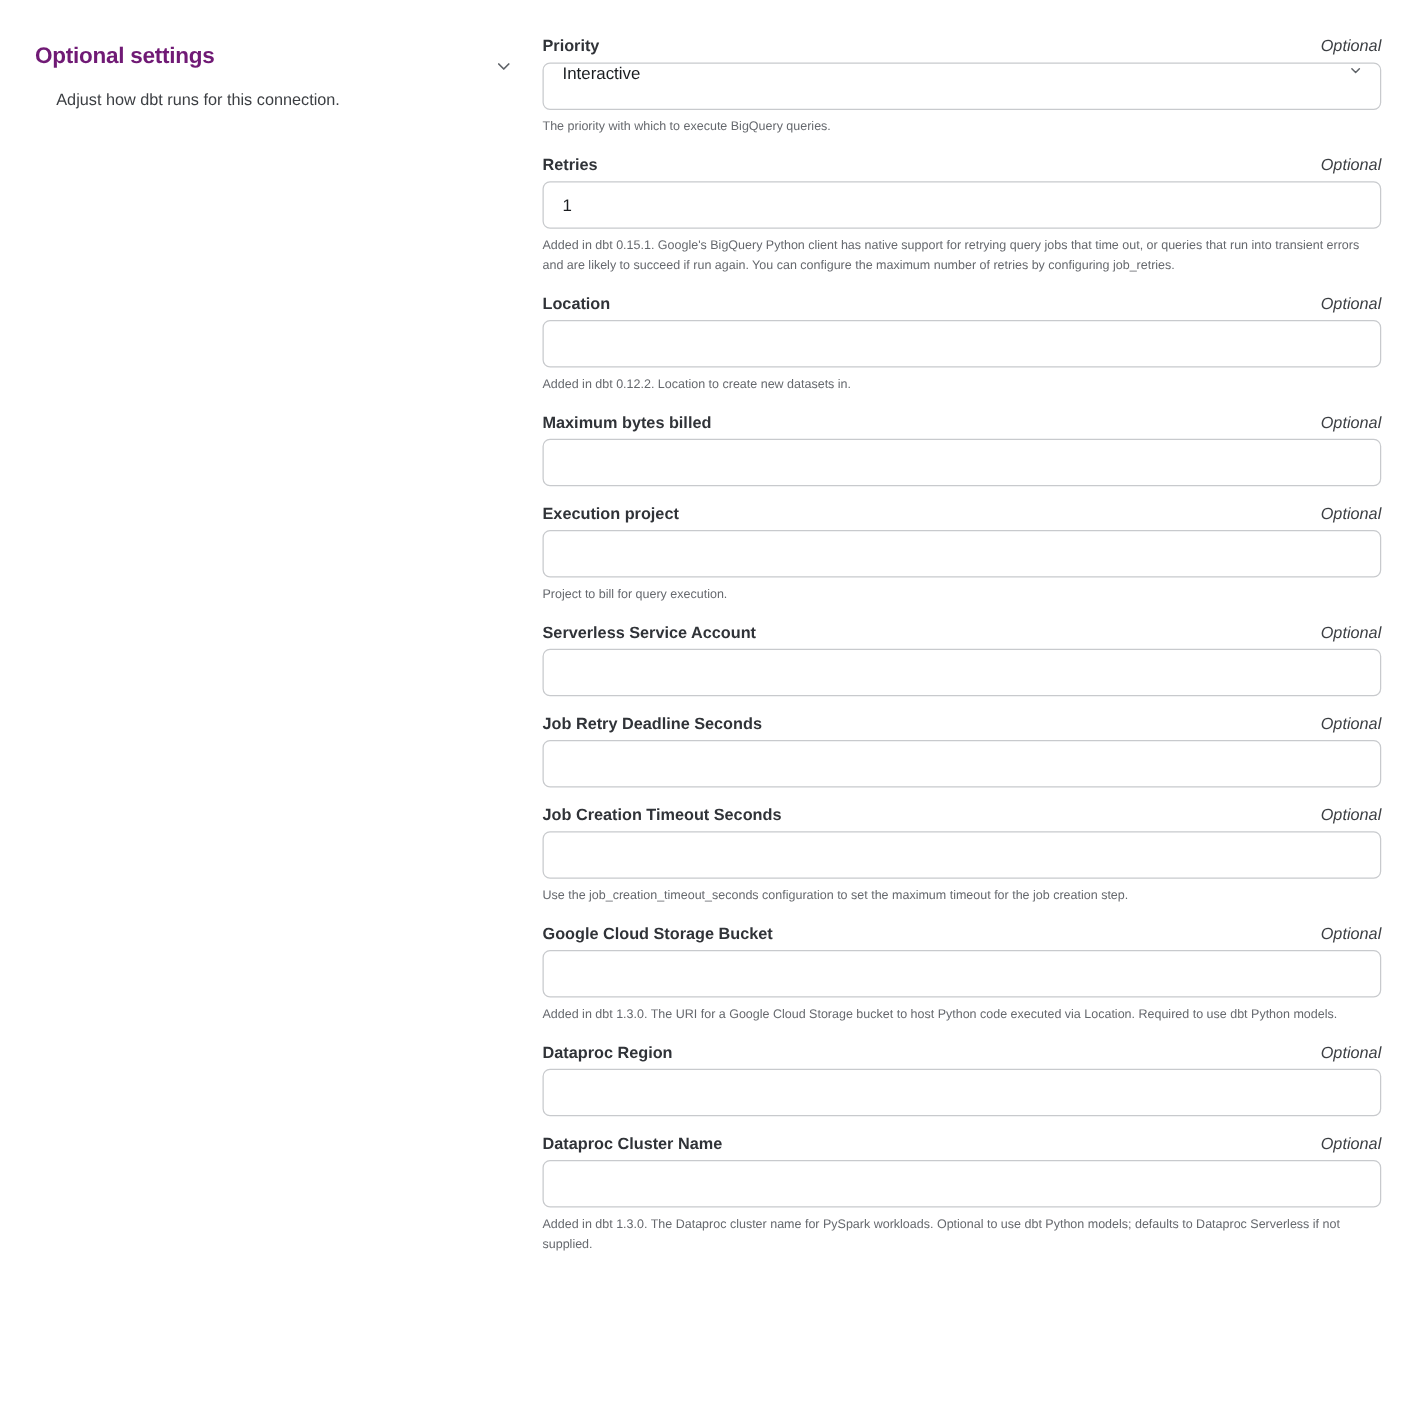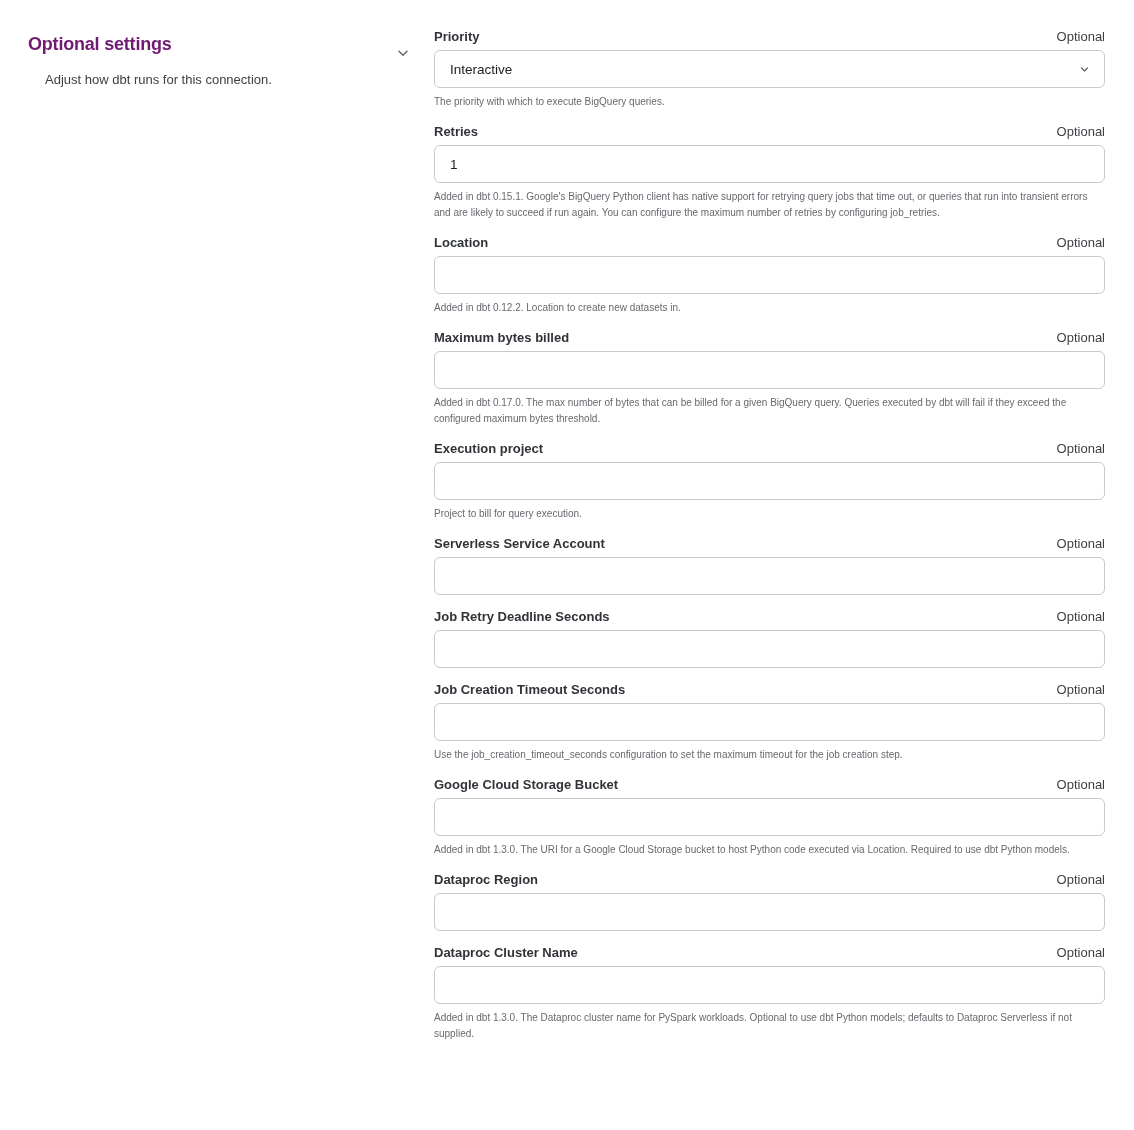--- a/index.html
+++ b/index.html
@@ -65,37 +65,38 @@
     font-size: 13px;
     line-height: 16px;
     font-weight: 600;
     color: #303338;
   }
   .optional-badge {
     font-size: 13px;
     line-height: 16px;
     font-weight: 400;
     color: #3c3f43;
+    font-style: italic;
   }
   .text-input {
     display: block;
     width: 100%;
     height: 38px;
     padding: 0 15px;
     border: 1px solid #c8cacd;
     border-radius: 6px;
     background: #ffffff;
     font-family: "Liberation Sans", sans-serif;
     font-size: 13.5px;
     color: #1a1d20;
     outline: none;
   }
   .select-box {
     display: flex;
-    align-items: center;
+    align-items: flex-start;
     justify-content: space-between;
     width: 100%;
     height: 38px;
     padding: 0 14px 0 15px;
     border: 1px solid #c8cacd;
     border-radius: 6px;
     background: #ffffff;
     cursor: pointer;
   }
   .select-value {
@@ -165,21 +166,20 @@
     <p class="field-help">Added in dbt 0.12.2. Location to create new datasets in.</p>
   </div>
 
   <div class="field-group">
     <div class="field-label-row">
       <span class="field-label">Maximum bytes billed</span>
       <span class="optional-badge">Optional</span>
     </div>
 
     <input class="text-input" type="text" value="" style="">
-    <p class="field-help">Added in dbt 0.17.0. The max number of bytes that can be billed for a given BigQuery query. Queries executed by dbt will fail if they exceed the configured maximum bytes threshold.</p>
   </div>
 
   <div class="field-group">
     <div class="field-label-row">
       <span class="field-label">Execution project</span>
       <span class="optional-badge">Optional</span>
     </div>
 
     <input class="text-input" type="text" value="" style="">
     <p class="field-help">Project to bill for query execution.</p>

